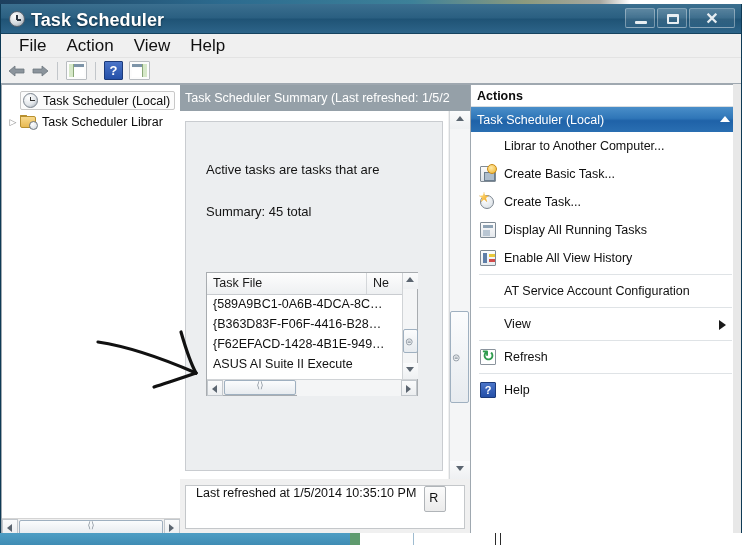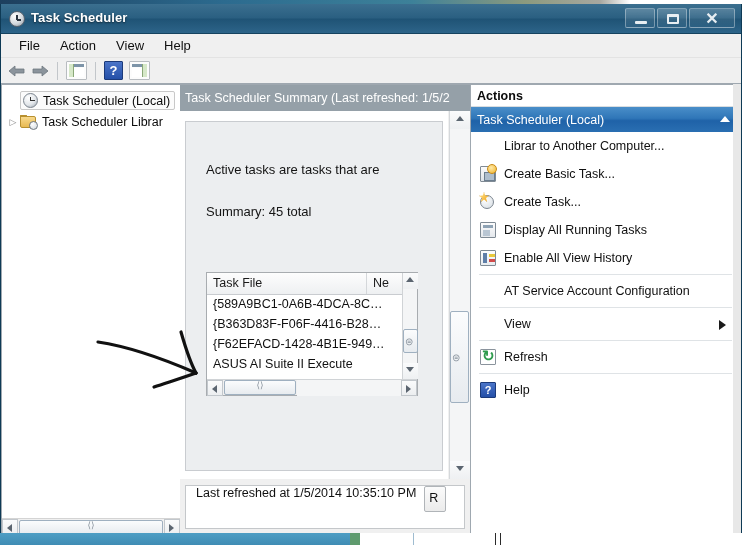--- a/index.html
+++ b/index.html
@@ -41,21 +41,21 @@
   .title-icon::before {
     content: ""; position: absolute; left: 6px; top: 3px;
     width: 1.5px; height: 5px; background: #2a3440;
   }
   .title-icon::after {
     content: ""; position: absolute; left: 7px; top: 7px;
     width: 4px; height: 1.5px; background: #2a3440;
   }
   .title-text {
     position: absolute; left: 30px; top: 6px;
-    font-size: 13px; color: #ffffff; font-weight: bold;
+    font-size: 18px; color: #ffffff; font-weight: bold;
     text-shadow: 0 1px 2px rgba(0,0,0,0.55);
     letter-spacing: 0.1px;
   }
   .win-buttons { position: absolute; right: 6px; top: 4px; display: flex; gap: 2px; }
   .win-btn {
     width: 30px; height: 20px;
     background: linear-gradient(to bottom, rgba(255,255,255,0.20), rgba(255,255,255,0.03));
     border: 1px solid rgba(255,255,255,0.35);
     border-radius: 2px;
     position: relative; cursor: default;
@@ -78,21 +78,21 @@
     font-family: "Liberation Sans", sans-serif; font-weight: bold;
   }
 
   
   .menubar {
     height: 24px; background: #f0f0f0;
     display: flex; align-items: center; padding-left: 8px;
     border-bottom: 1px solid #e3e3e3;
   }
   .menu-item {
-    font-size: 13px; color: #101010; padding: 3px 10px; cursor: default;
+    font-size: 17px; color: #101010; padding: 3px 10px; cursor: default;
   }
 
   
   .toolbar {
     height: 26px; background: #f0f0f0;
     display: flex; align-items: center; padding-left: 5px;
     border-bottom: 1px solid #9fa8b0;
   }
   .tb-arrow {
     width: 22px; height: 20px; position: relative; cursor: default; margin-right: 1px;

